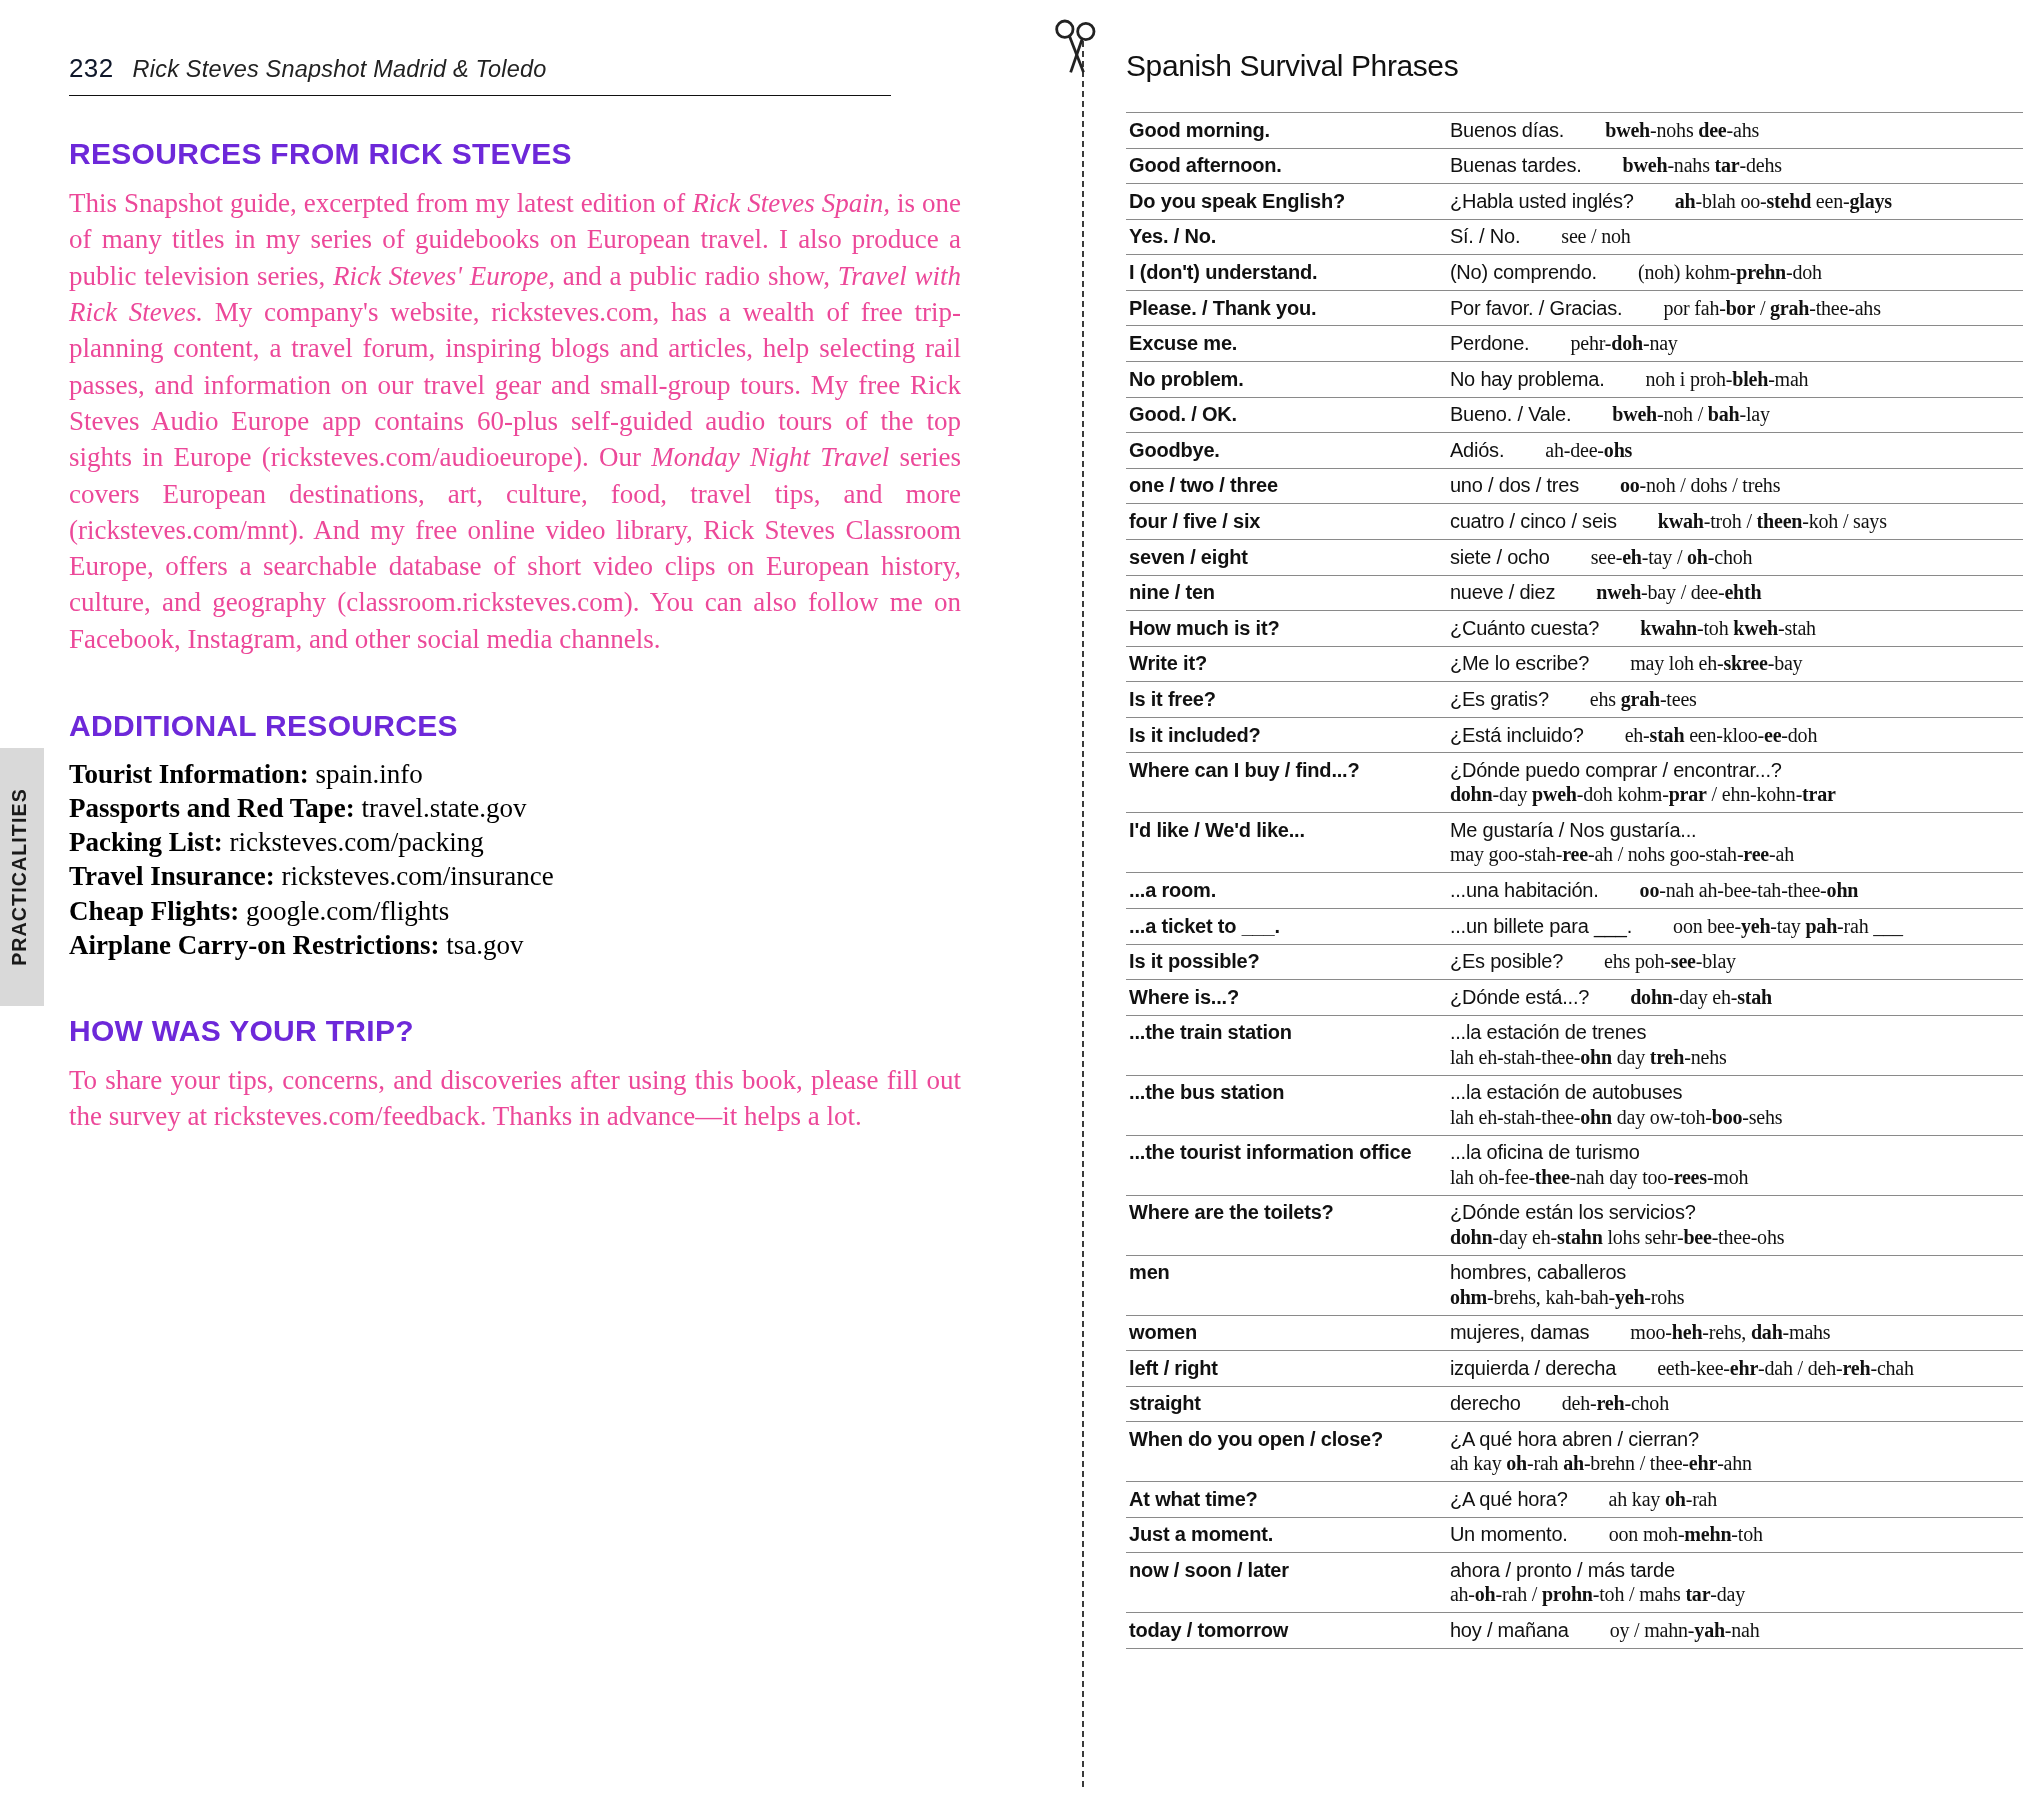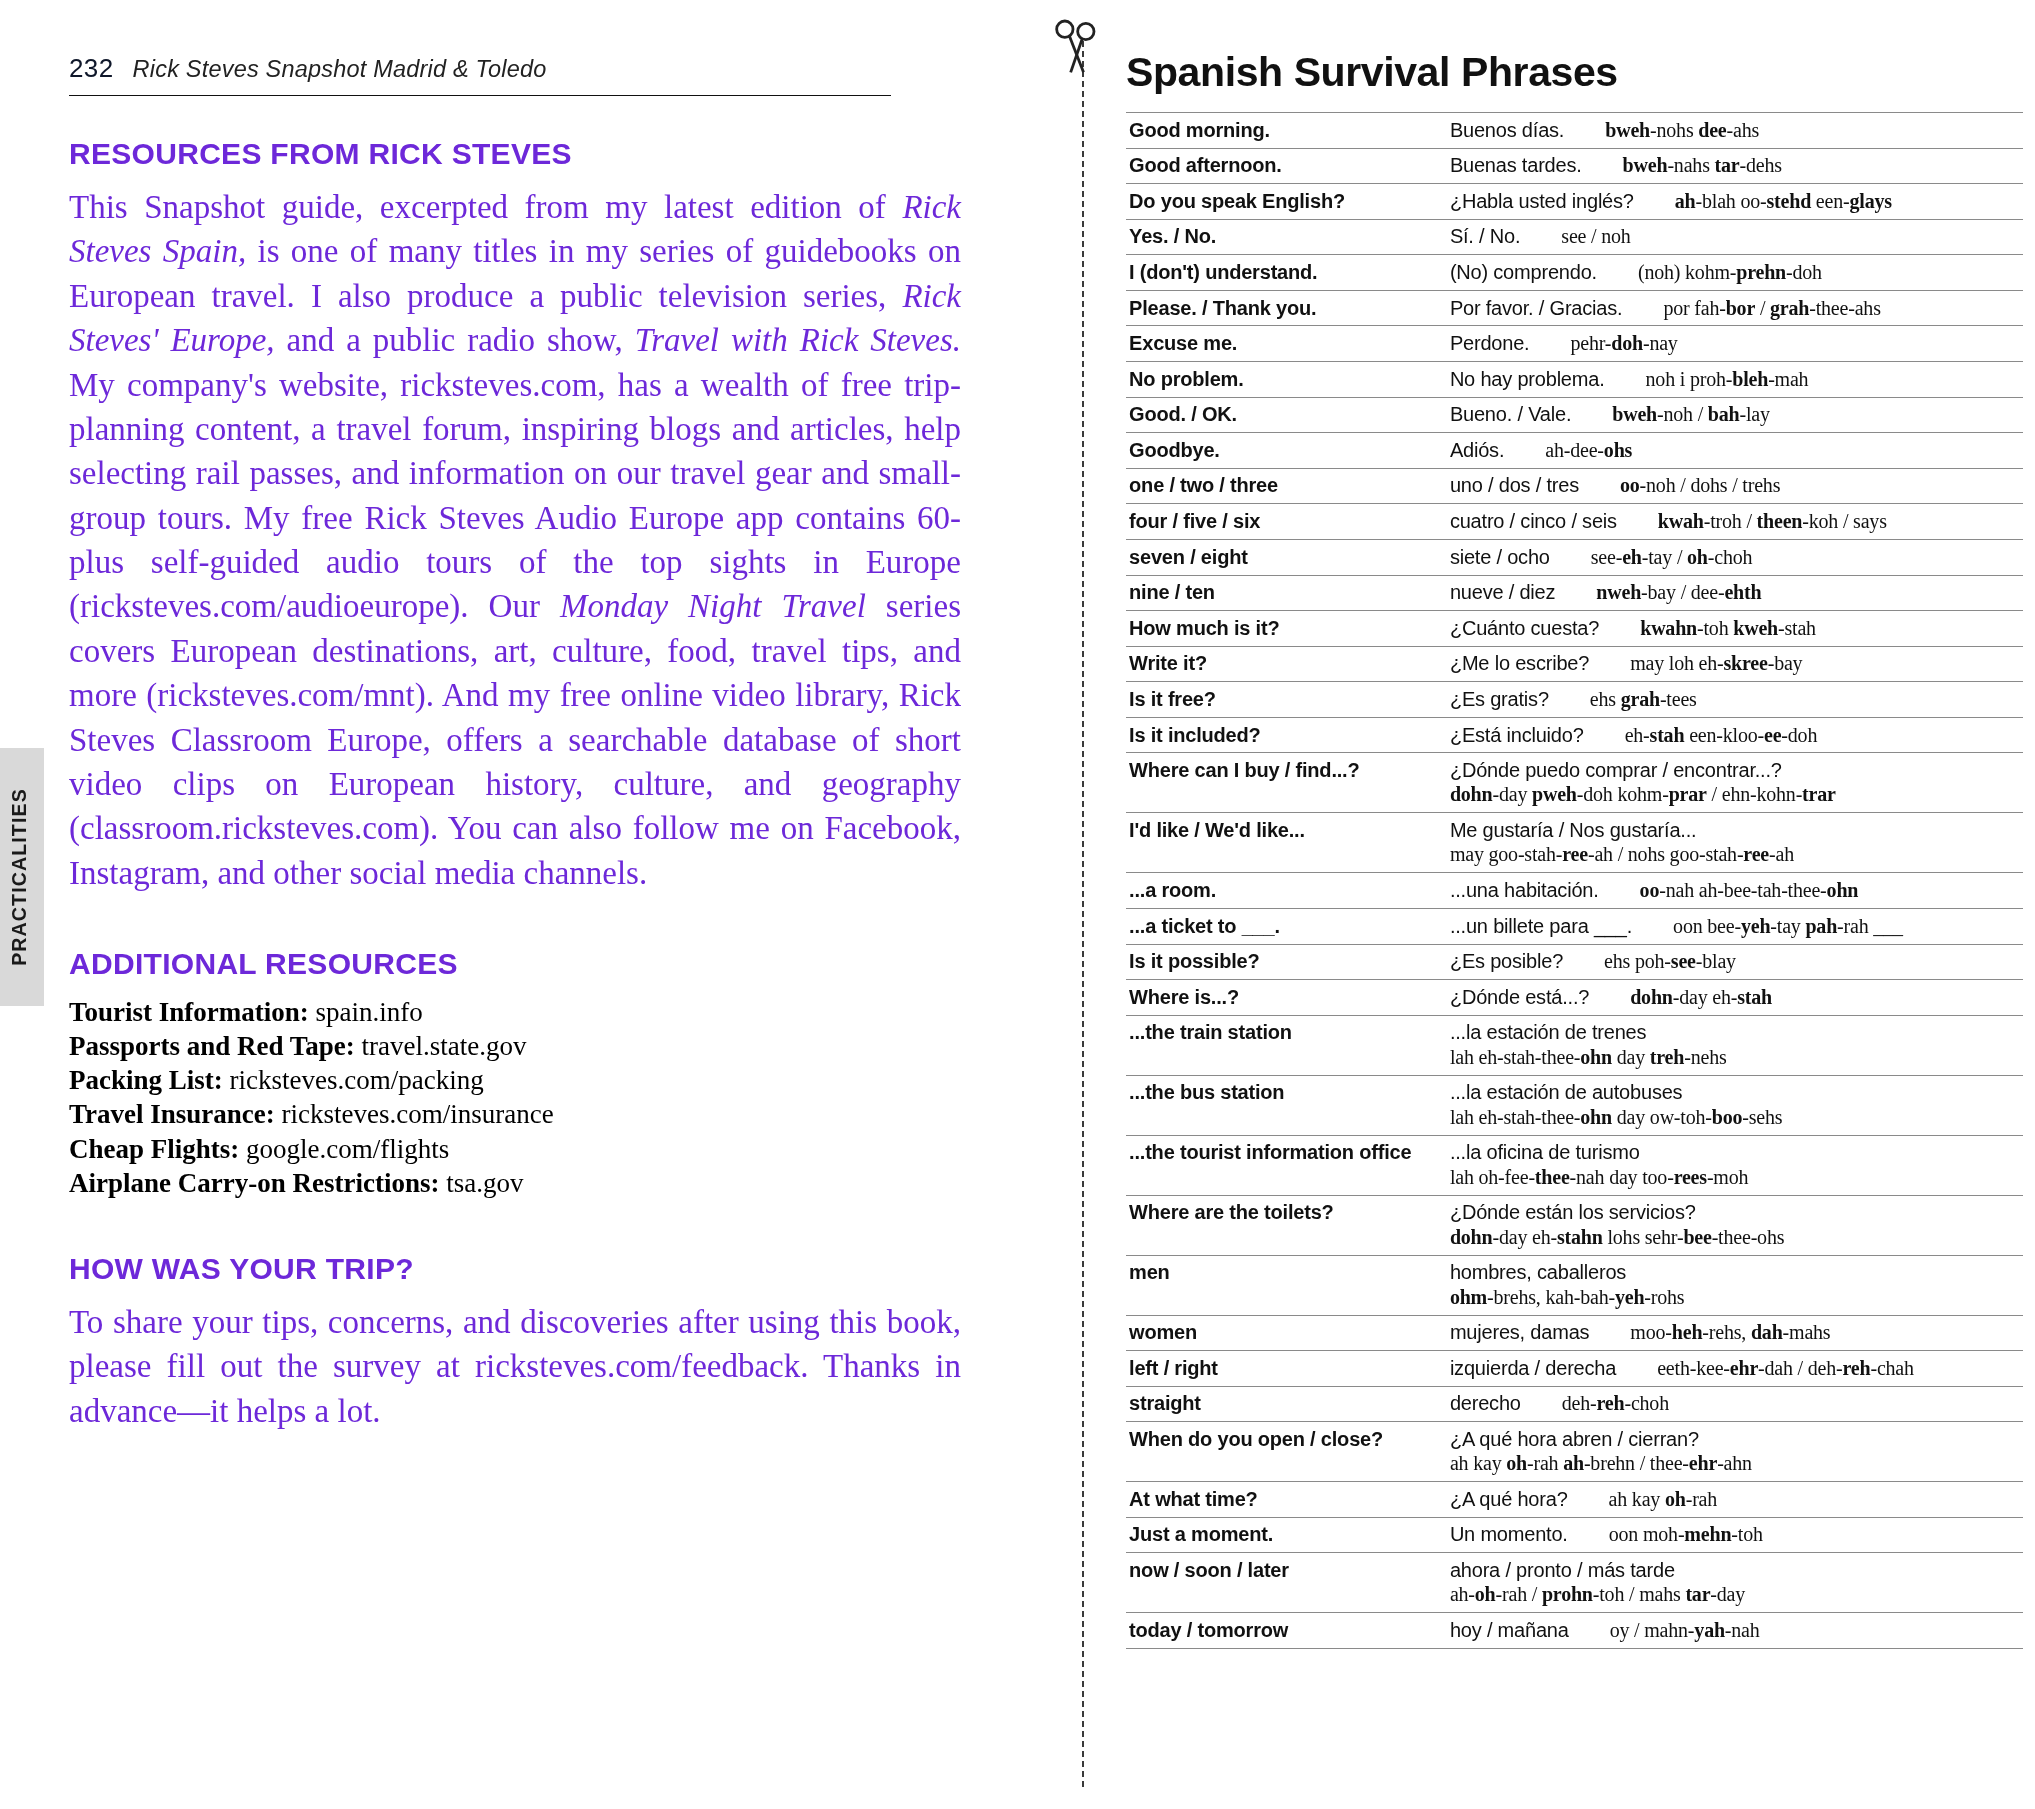--- a/index.html
+++ b/index.html
@@ -84,25 +84,25 @@
     letter-spacing: 0.3px;
     margin: 0 0 14px 0;
     color: #6d28d9;
   }
   h2.section-head.spaced {
     margin-top: 52px;
   }
 
   p.body-text {
     font-family: "Liberation Serif", serif;
-    font-size: 33px;
+    font-size: 27px;
     line-height: 1.345;
     margin: 0;
     text-align: justify;
-    color: #6d28d9;
+    color: #ec4899;
   }
   .ital { font-style: italic; }
 
   .res-list {
     margin: 0;
     padding: 0;
     list-style: none;
   }
   .res-list li {
     font-size: 27px;
@@ -136,22 +136,22 @@
     left: 1112px;
     top: 0;
     width: 924px;
     height: 1809px;
   }
   .phrases-title {
     position: absolute;
     left: 14px;
     top: 49px;
     font-family: "Liberation Sans", sans-serif;
-    font-weight: bold;
-    font-size: 41px;
+    font-weight: normal;
+    font-size: 30px;
     letter-spacing: -0.4px;
     color: #111;
   }
 
   table.phrases {
     position: absolute;
     left: 14px;
     top: 112px;
     width: 881px;
     border-collapse: collapse;

